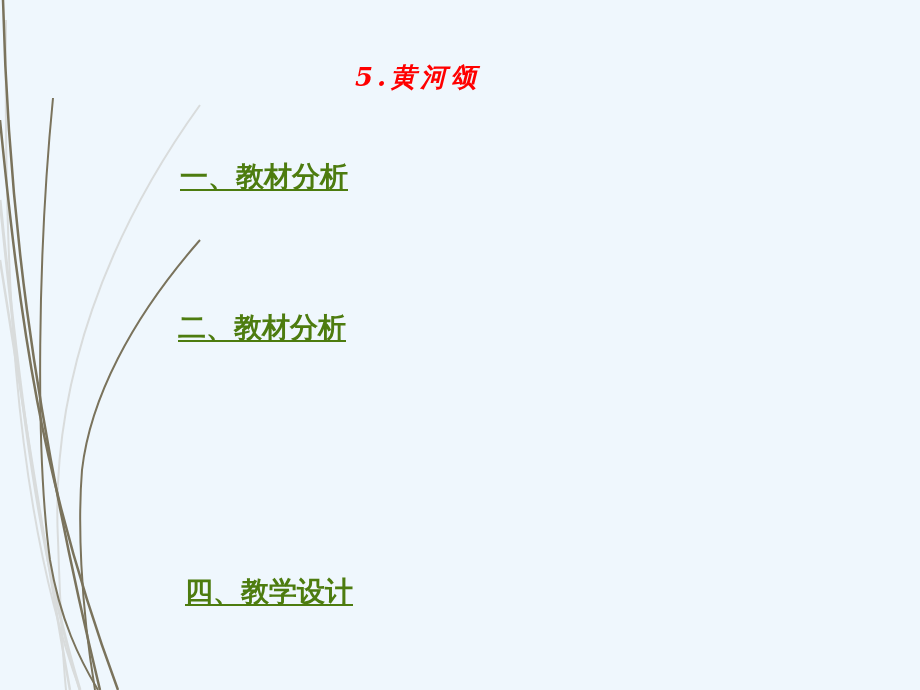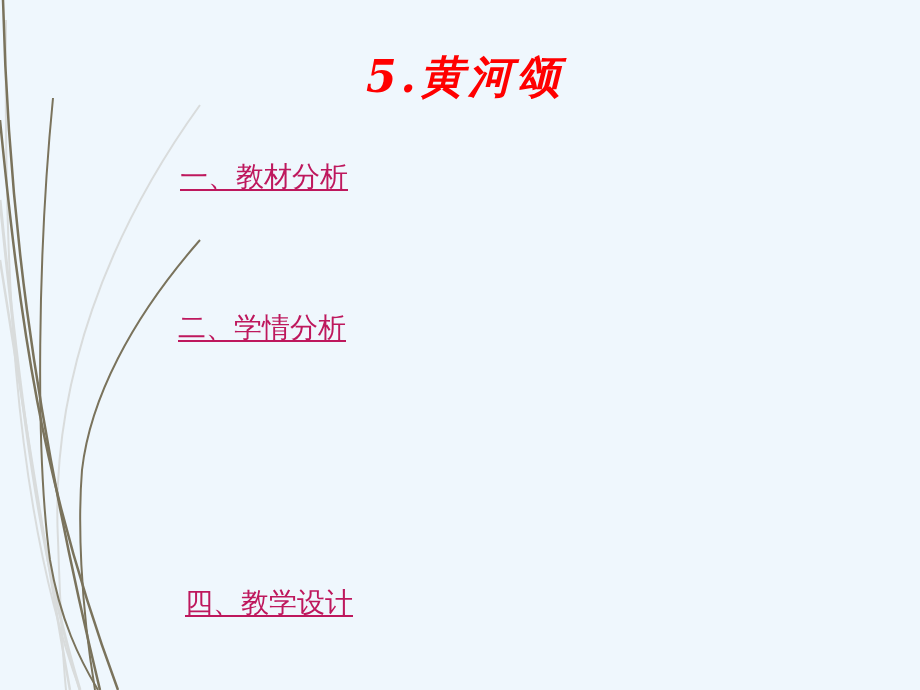--- a/index.html
+++ b/index.html
@@ -23,47 +23,48 @@
     }
     .decor {
       position: absolute;
       left: 0; top: 0;
       width: 920px;
       height: 690px;
       pointer-events: none;
     }
     .title {
       position: absolute;
-      left: 366px;
+      left: 355px;
       top: 54px;
       font-family: "DejaVu Serif", serif;
-      font-size: 44px;
+      font-size: 26px;
       font-weight: bold;
       font-style: italic;
       color: #ff0000;
       letter-spacing: 4px;
       white-space: nowrap;
       line-height: 46px;
     }
     .menu-link {
       position: absolute;
       font-family: "DejaVu Sans", sans-serif;
       font-size: 28px;
-      color: #be185d;
+      color: #4d7c0f;
       text-decoration: underline;
       text-decoration-thickness: 2px;
       text-underline-offset: 3px;
       white-space: nowrap;
       line-height: 34px;
       cursor: pointer;
+      font-weight: bold;
     }
     #m1 { left: 180px; top: 160px; }
     #m2 { left: 178px; top: 311px; }
     #m3 { left: 182px; top: 462px; }
-    #m4 { left: 185px; top: 575px; margin-top: 11px; }
+    #m4 { left: 185px; top: 575px; }
   </style>
 </head>
 <body>
 
 <div class="slide">
 
   <svg class="decor" viewBox="0 0 920 690" xmlns="http://www.w3.org/2000/svg">
 
     <path d="M6,20 C4,250 10,500 80,690" stroke="#d9dcdc" stroke-width="2" fill="none"></path>
     <path d="M0,200 C20,400 40,560 80,690" stroke="#d9dcdc" stroke-width="3" fill="none"></path>
@@ -72,16 +73,16 @@
 
     <path d="M3,0 C8,200 30,400 100,690" stroke="#7a735c" stroke-width="2.5" fill="none"></path>
     <path d="M53,98 C38,250 35,450 50,560 C60,620 80,660 98,690" stroke="#7a735c" stroke-width="2" fill="none"></path>
     <path d="M0,120 C20,320 40,480 118,690" stroke="#7a735c" stroke-width="2.5" fill="none"></path>
     <path d="M200,240 C130,320 90,400 82,470 C78,520 80,600 95,690" stroke="#7a735c" stroke-width="2" fill="none"></path>
   </svg>
 
   <div class="title">5.黄河颂</div>
 
   <a class="menu-link" id="m1">一、教材分析</a>
-  <a class="menu-link" id="m2">二、学情分析</a>
+  <a class="menu-link" id="m2">二、教材分析</a>
   <a class="menu-link" id="m4">四、教学设计</a>
 
 </div>
 
 </body></html>

